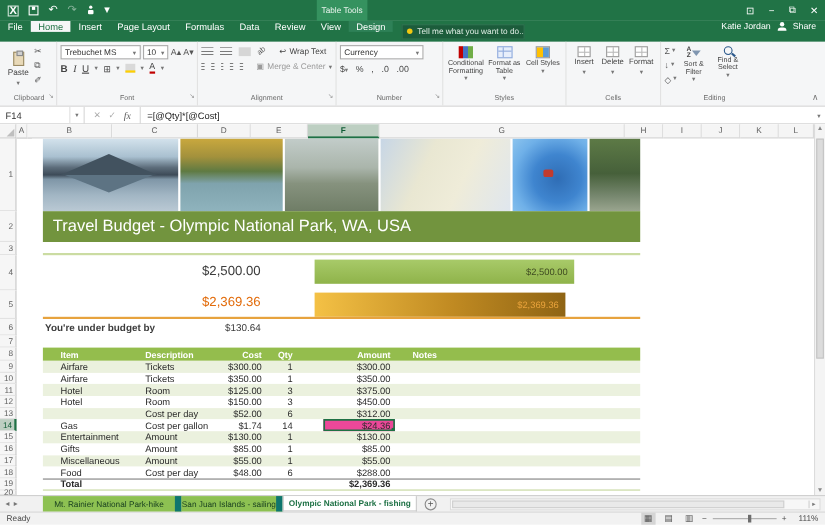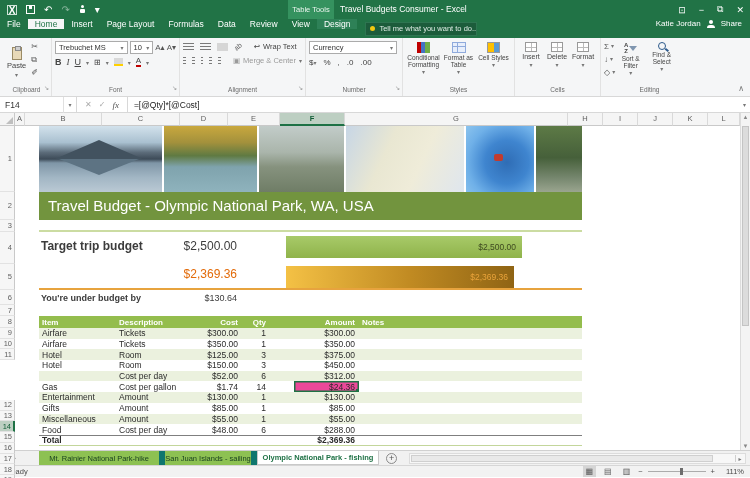--- a/index.html
+++ b/index.html
@@ -125,21 +125,21 @@
   .bar { position:absolute; display:flex; align-items:center; justify-content:flex-end; padding-right:6px; font-size:8.5px; }
   .bar-budget { left:257px; top:110px; width:236px; height:22px; background:linear-gradient(180deg,#a8ca69,#8fb34a); color:#3e4a20; }
   .bar-cost { left:257px; top:140px; width:228px; height:22px; background:linear-gradient(90deg,#f4c145 0%,#c08a22 55%,#8f6414 100%); color:#e9a33b; }
 
   .tbl { position:absolute; left:10px; top:190px; width:543px; font-size:8.5px; color:#2b2b2b; }
   .trow { display:flex; height:10.7px; align-items:stretch; }
   .thead { height:12px; background:#94bd4d; color:#fff; font-weight:bold; font-size:8px; }
   .band { background:#ebf1de; }
   .ttotal { height:11px; border-top:1px solid #7f7f7f; border-bottom:1px solid #c3d69b; font-weight:bold; }
   .tc { flex:0 0 auto; display:flex; align-items:center; overflow:hidden; white-space:nowrap; }
-  .cL { padding-left:3px; }
+  .cL { padding-left:16px; }
   .cR { justify-content:flex-end; padding-right:4px; }
   .cQ { justify-content:flex-end; padding-right:28px; }
   .selcell { box-shadow: inset 0 0 0 1.5px #1f7144; background:#ec4899; position:relative; }
   .selcell::after { content:"";position:absolute;right:0;bottom:0;width:3px;height:3px;background:#1f7144; }
 
   
   .sheetbar { height:15px; background:#f1f1f1; border-top:1px solid #d0d0d0; display:flex; align-items:stretch; }
   .tabnav { display:flex; align-items:center; gap:4px; padding:0 5px; color:#777; font-size:7px; }
   .stabs { display:flex; align-items:stretch; margin-left:18px; }
   .stab { font-size:7.5px; display:flex; align-items:center; justify-content:center; overflow:hidden; white-space:nowrap; background:#8dc152; color:#173e1f; border-right:6px solid #0f766e; flex:0 0 auto; padding:0 2px; }
@@ -167,21 +167,20 @@
   <div class="titlebar">
     <div class="qat">
       <span class="i-logo">X</span>
       <span class="i-floppy"></span>
       <span>↶</span>
       <span class="dim">↷</span>
       <span class="i-touch"></span>
       <span class="arrow">▾</span>
     </div>
     <div class="ctxband">Table Tools</div>
-    <div class="wintitle">Travel Budgets Consumer - Excel</div>
     <div class="winctl">
       <span>⊡</span>
       <span>−</span>
       <span>⧉</span>
       <span>✕</span>
     </div>
   </div>
 
   <div class="tabrow">
     <div style="display:flex">
@@ -276,21 +275,21 @@
               <span>Merge &amp; Center</span>
               <span class="arrow">▾</span>
             </div>
         </div>
       </div>
       <div class="g-label"><span>Alignment</span><span class="g-launch">↘</span></div>
     </div>
 
     <div class="rg rg-num">
       <div class="g-body" style="flex-direction:column">
-        <div class="combo" style="width:88px">
+        <div class="combo" style="width:76px">
             <span>Currency</span>
             <span class="arrow">▾</span>
           </div>
         <div class="numrow2">
           <span><span>$</span><span class="arrow">▾</span></span>
           <span>%</span>
           <span>,</span>
           <span>.0</span>
           <span>.00</span>
         </div>
@@ -402,21 +401,21 @@
         <div class="rh" style="height: 28px;">2</div>
         <div class="rh" style="height: 12px;">3</div>
         <div class="rh" style="height: 32px;">4</div>
         <div class="rh" style="height: 26px;">5</div>
         <div class="rh" style="height: 15px;">6</div>
         <div class="rh" style="height: 11px;">7</div>
         <div class="rh" style="height: 12px;">8</div>
         <div class="rh" style="height: 10.7px;">9</div>
         <div class="rh" style="height: 10.7px;">10</div>
         <div class="rh" style="height: 10.7px;">11</div>
-        <div class="rh" style="height: 10.7px; margin-top: 40px;">12</div>
+        <div class="rh" style="height: 10.7px;">12</div>
         <div class="rh" style="height: 10.7px;">13</div>
         <div class="rh sel" style="height: 10.7px;">14</div>
         <div class="rh" style="height: 10.7px;">15</div>
         <div class="rh" style="height: 10.7px; text-align: center;">16</div>
         <div class="rh" style="height: 10.7px;">17</div>
         <div class="rh" style="height: 10.7px;">18</div>
         <div class="rh" style="height: 11px;">19</div>
         <div class="rh" style="height: 4px;">20</div>
       </div>
 
@@ -424,21 +423,20 @@
       <div class="photo p1"></div>
       <div class="photo p2"></div>
       <div class="photo p3"></div>
       <div class="photo p4"></div>
       <div class="photo p5"></div>
       <div class="photo p6"></div>
 
       <div class="banner">Travel Budget - Olympic National Park, WA, USA</div>
       <div class="lineA"></div>
 
-      <div class="sumlabel" style="top:108px">Target trip budget</div>
       <div class="sumvalue" style="top:108px">$2,500.00</div>
       <div class="bar bar-budget">
           <span>$2,500.00</span>
         </div>
 
       <div class="sumvalue orange" style="top:136px">$2,369.36</div>
       <div class="bar bar-cost">
           <span>$2,369.36</span>
         </div>
       <div class="lineB"></div>

